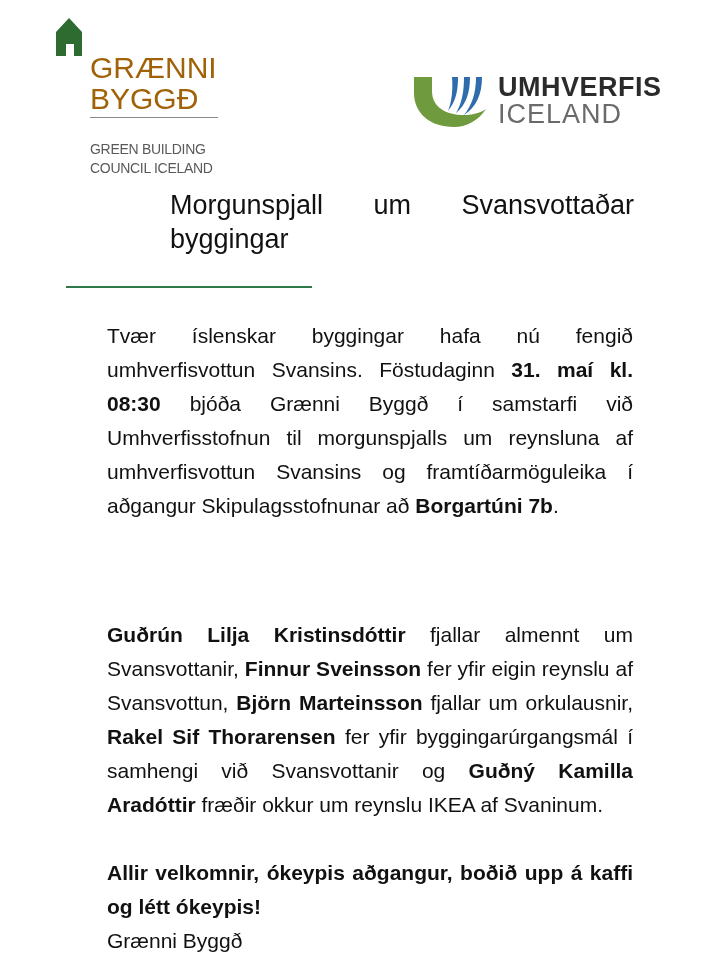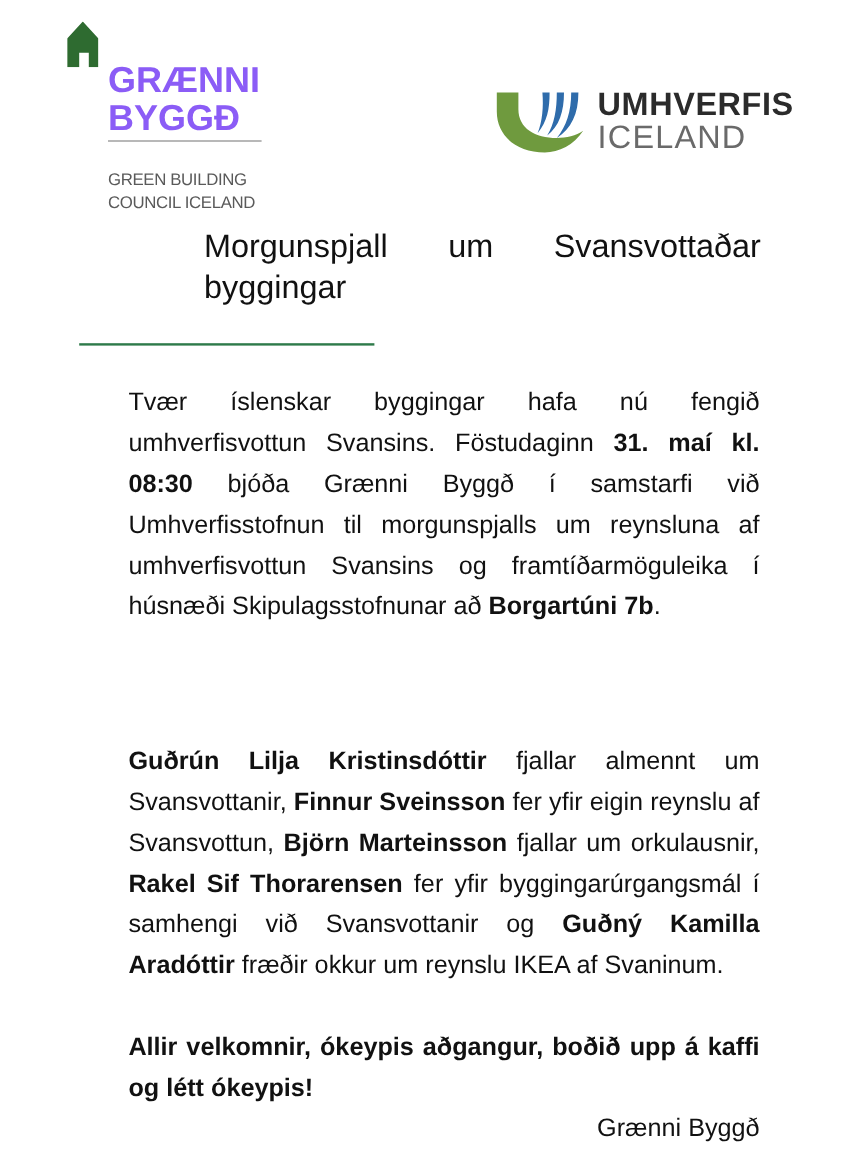--- a/index.html
+++ b/index.html
@@ -3,21 +3,21 @@
 <meta charset="utf-8">
 <style>
   html, body { margin:0; padding:0; background:#ffffff; }
   body { width:701px; height:960px; position:relative; overflow:hidden;
          font-family: "Liberation Sans", "DejaVu Sans", sans-serif; color:#111; }
 
   
   .gb-logo { position:absolute; left:54px; top:16px; width:180px; height:150px; }
   .gb-house { position:absolute; left:2px; top:2px; width:26px; height:38px; }
   .gb-name { position:absolute; left:36px; top:36px; font-size:30px; line-height:31px;
-             color:#8b5cf6; letter-spacing:0px; font-weight:bold; }
+             color:#a16207; letter-spacing:0px; font-weight:normal; }
   .gb-rule { position:absolute; left:36px; top:101px; width:128px; height:1px; background:#8a8a8a; }
   .gb-sub { position:absolute; left:36px; top:104px; font-size:14px; line-height:19px;
             color:#5a5a5a; letter-spacing:-0.3px;margin-top:20px; }
 
   
   .ust-logo { position:absolute; left:412px; top:48px; width:260px; height:56px;margin-top:25px; }
   .ust-mark { position:absolute; left:0; top:0; width:86px; height:56px; }
   .ust-t1 { position:absolute; left:86px; top:-1px; font-size:27px; font-weight:bold; color:#2b2b2b; letter-spacing:0.5px; line-height:30px; }
   .ust-t2 { position:absolute; left:86px; top:26px; font-size:27px; color:#6a6a6a; letter-spacing:1px; line-height:30px; }
 
@@ -25,21 +25,21 @@
   .title { position:absolute; left:170px; top:188px; width:464px; font-size:27px; line-height:34px;
            text-align:justify; color:#111; }
   .title-rule { position:absolute; left:66px; top:286px; width:246px; height:2px; background:#2e7a4a; }
 
   
   .body { position:absolute; left:107px; width:526px; font-size:21px; line-height:34px;
           text-align:justify; color:#111; }
   .p1 { top:319px; }
   .p2 { top:618px; }
   .p3 { top:856px; }
-  .p3 .sig { text-align:right; }
+  .p3 .sig { text-align:left; }
   b { font-weight:bold; }
 </style>
 </head>
 <body>
 
 <div class="gb-logo">
   <svg class="gb-house" viewBox="0 0 26 38">
     <path d="M0 14 L13 0 L26 14 L26 38 L18 38 L18 26 L10 26 L10 38 L0 38 Z" fill="#2e6b30"></path>
   </svg>
   <div class="gb-name">
@@ -60,20 +60,20 @@
     <path d="M52 4 L58 4 C58 20 54 32 44 40 C50 30 52 18 52 4 Z" fill="#2f6cab"></path>
     <path d="M64 4 L70 4 C70 22 64 34 52 42 C60 32 64 20 64 4 Z" fill="#2f6cab"></path>
   </svg>
   <div class="ust-t1">UMHVERFIS</div>
   <div class="ust-t2">ICELAND</div>
 </div>
 
 <div class="title">Morgunspjall um Svansvottaðar byggingar</div>
 <div class="title-rule"></div>
 
-<div class="body p1"><span>Tvær íslenskar byggingar hafa nú fengið umhverfisvottun Svansins. Föstudaginn </span><b>31. maí kl. 08:30</b><span> bjóða Grænni Byggð í samstarfi við Umhverfisstofnun til morgunspjalls um reynsluna af umhverfisvottun Svansins og framtíðarmöguleika í húsnæði Skipulagsstofnunar að </span><b>Borgartúni 7b</b><span>.</span></div>
+<div class="body p1"><span>Tvær íslenskar byggingar hafa nú fengið umhverfisvottun Svansins. Föstudaginn </span><b>31. maí kl. 08:30</b><span> bjóða Grænni Byggð í samstarfi við Umhverfisstofnun til morgunspjalls um reynsluna af umhverfisvottun Svansins og framtíðarmöguleika í aðgangur Skipulagsstofnunar að </span><b>Borgartúni 7b</b><span>.</span></div>
 
 <div class="body p2"><b>Guðrún Lilja Kristinsdóttir</b><span> fjallar almennt um Svansvottanir, </span><b>Finnur Sveinsson</b><span> fer yfir eigin reynslu af Svansvottun, </span><b>Björn Marteinsson</b><span> fjallar um orkulausnir, </span><b>Rakel Sif Thorarensen</b><span> fer yfir byggingarúrgangsmál í samhengi við Svansvottanir og </span><b>Guðný Kamilla Aradóttir</b><span> fræðir okkur um reynslu IKEA af Svaninum.</span></div>
 
 <div class="body p3">
   <b>Allir velkomnir, ókeypis aðgangur, boðið upp á kaffi og létt ókeypis!</b>
   <div class="sig">Grænni Byggð</div>
 </div>
 
 </body></html>

